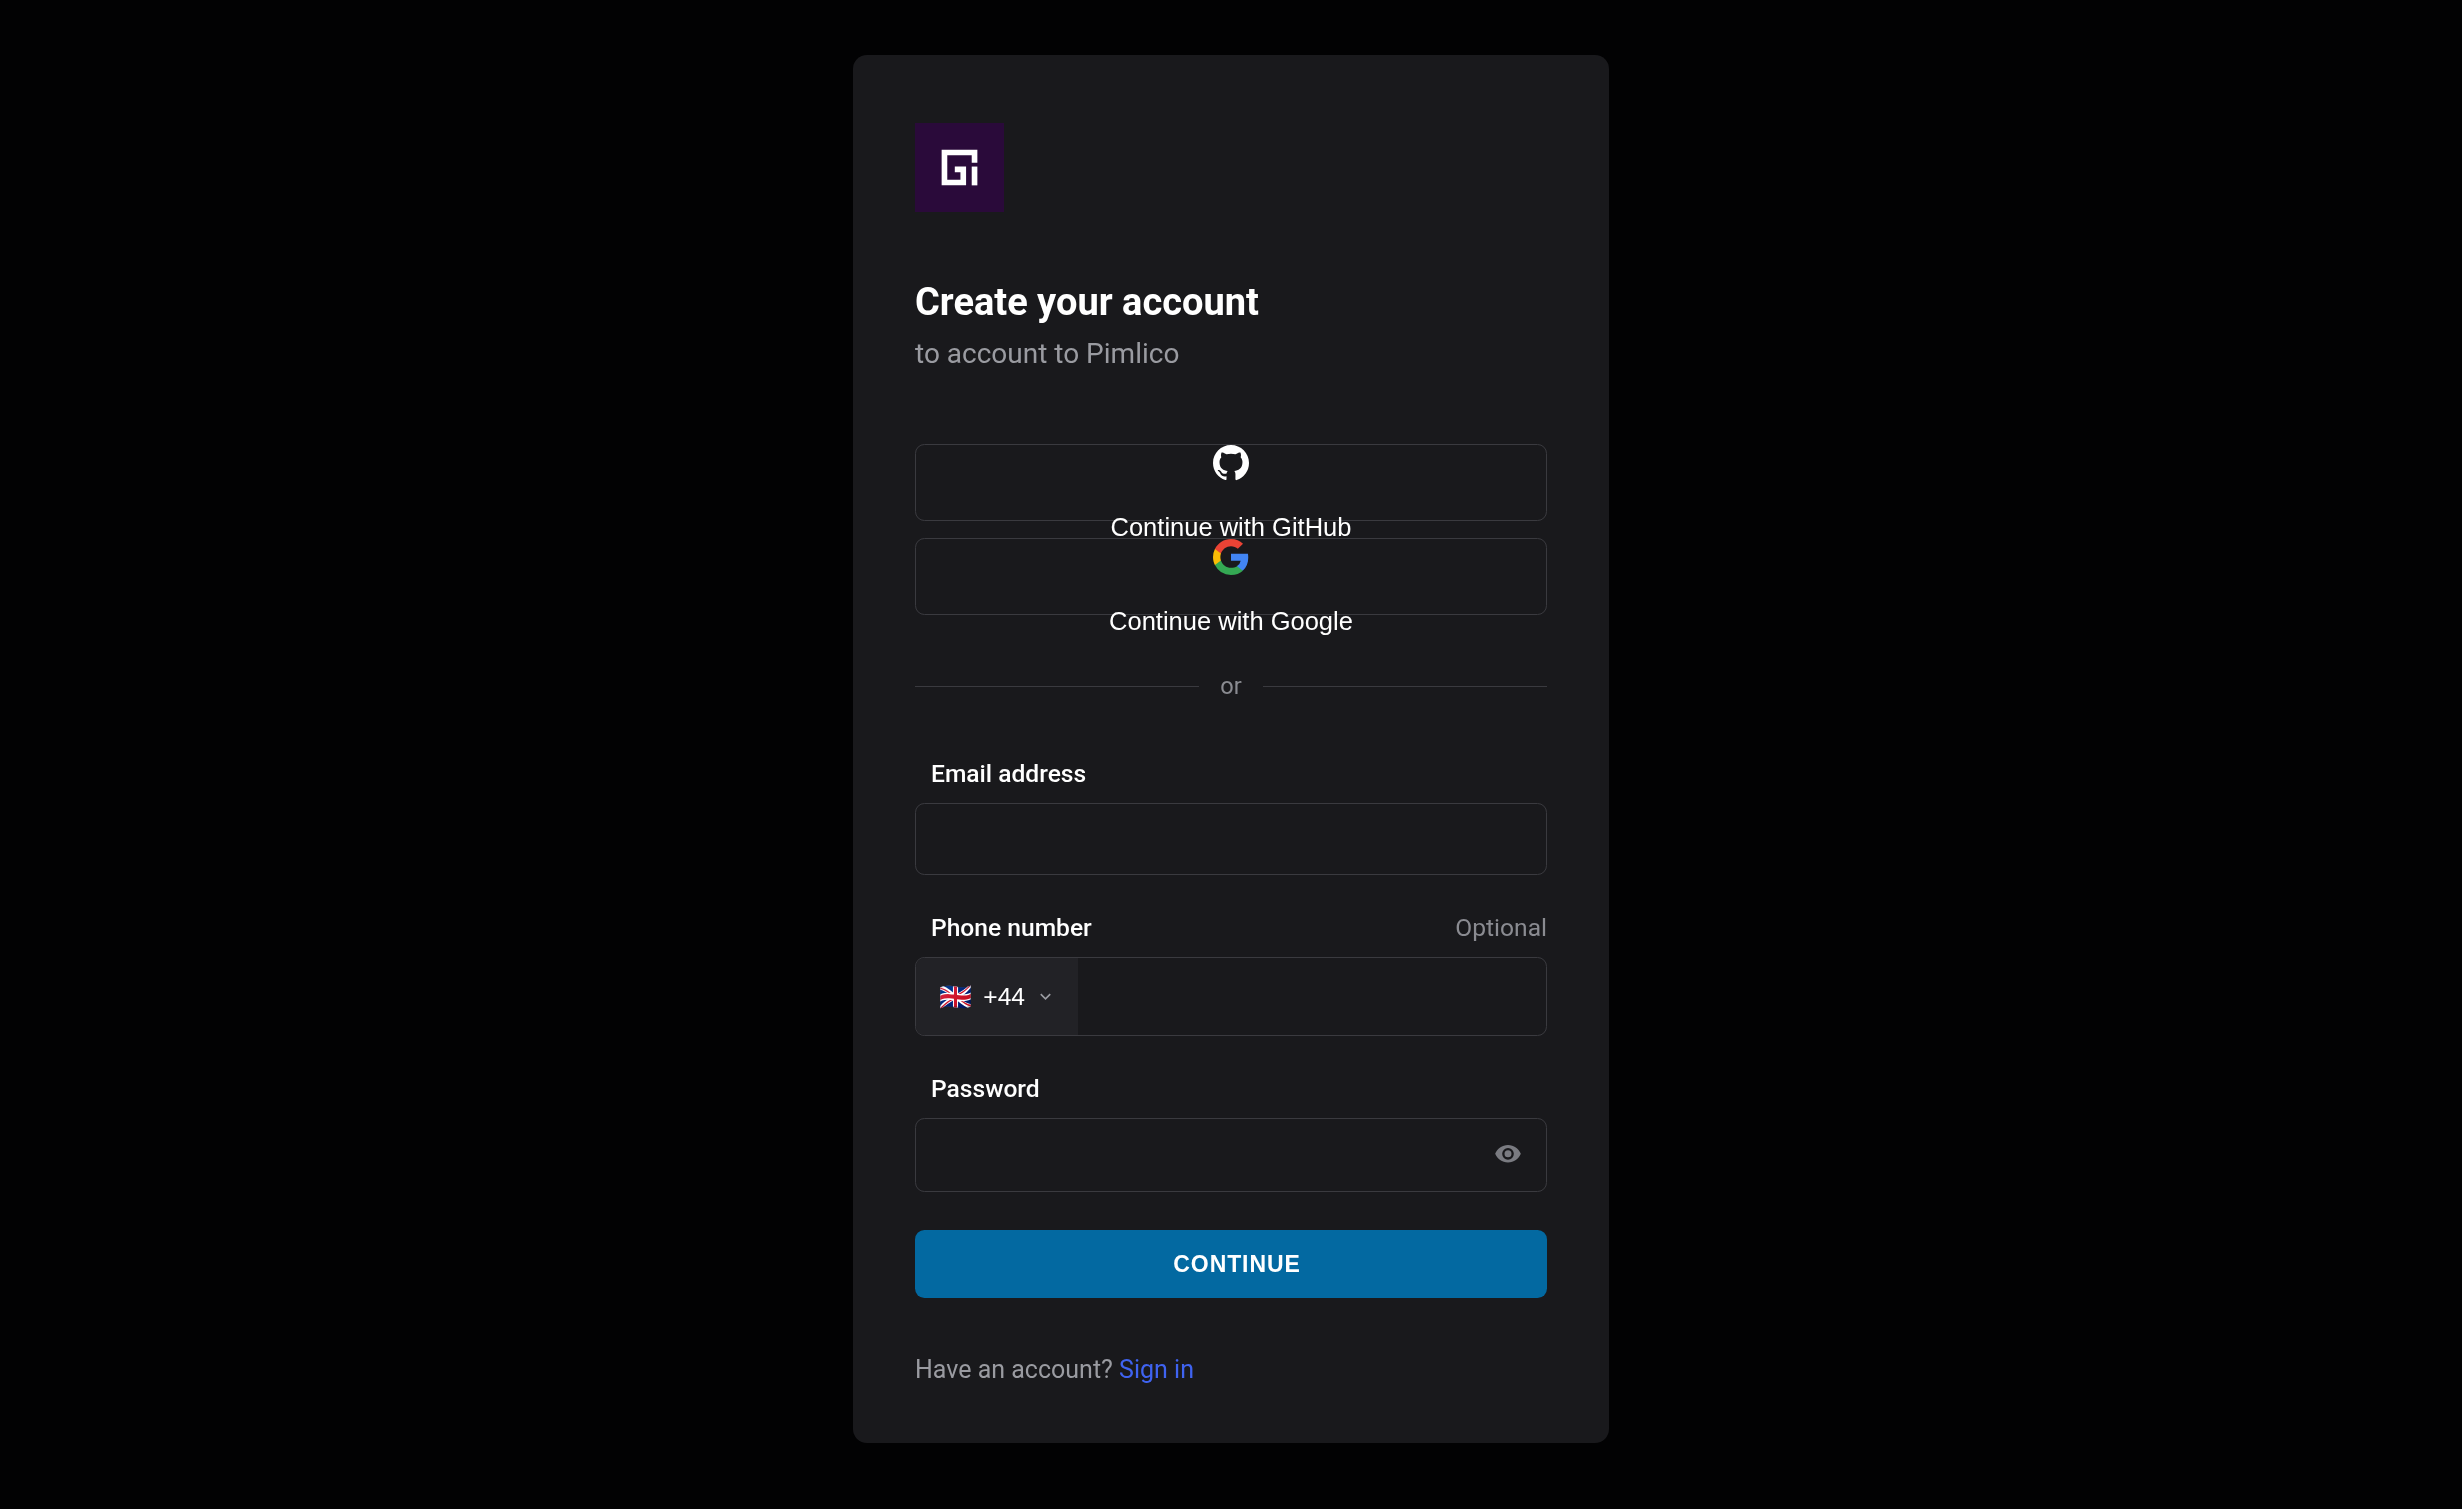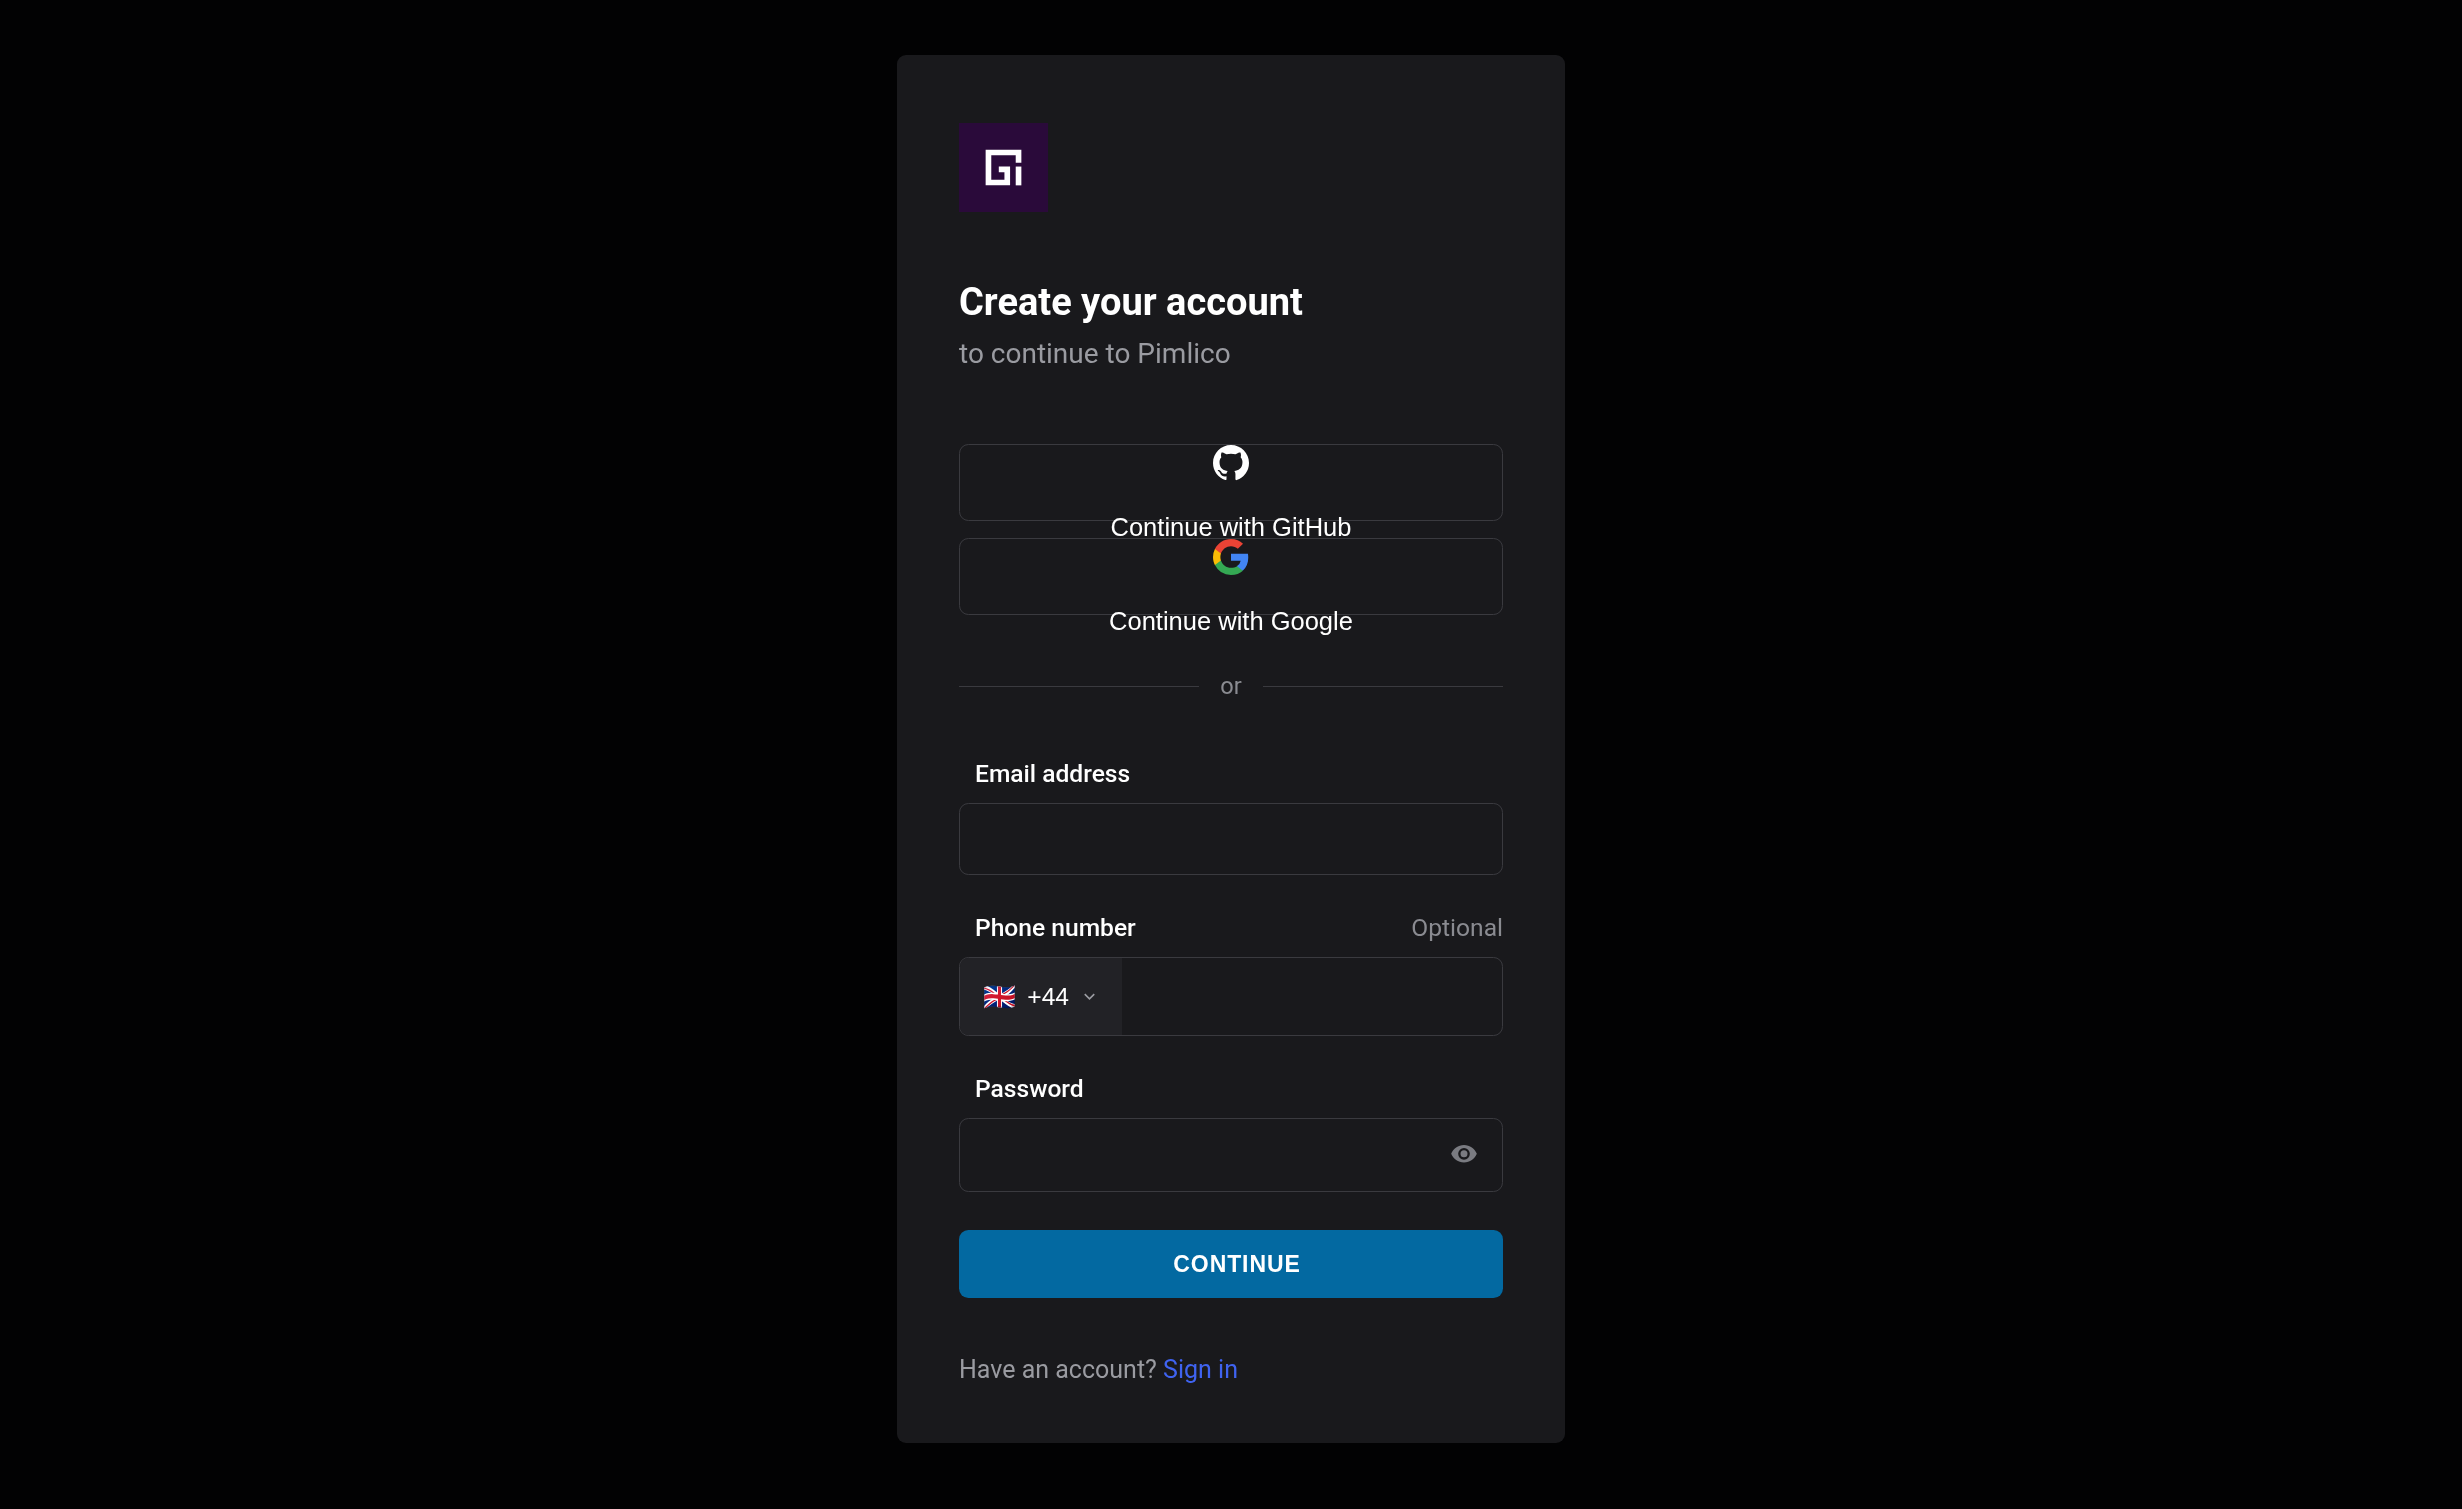--- a/index.html
+++ b/index.html
@@ -10,23 +10,23 @@
     body {
       background: #020203;
       font-family: -apple-system, BlinkMacSystemFont, "Segoe UI", Roboto, Helvetica, Arial, sans-serif;
       min-height: 100vh;
       display: flex;
       align-items: flex-start;
       justify-content: center;
       padding-top: 55px;
     }
     .card {
-      width: 668px;
+      width: 756px;
       background: #19191c;
-      border-radius: 9px;
+      border-radius: 14px;
       padding: 68px 62px 59px 62px;
     }
     .logo {
       width: 89px;
       height: 89px;
       background: #2a0a3a;
       display: flex;
       align-items: center;
       justify-content: center;
       margin-bottom: 68px;
@@ -210,21 +210,21 @@
 
 <div class="card">
   <div class="logo">
     <svg viewBox="0 0 50 50" fill="none">
       <path d="M6 6 H44 V20 H38 V12 H12 V38 H26 V30 H20 V24 H32 V44 H6 Z" fill="#ffffff"></path>
       <rect x="38" y="24" width="6" height="20" fill="#ffffff"></rect>
     </svg>
   </div>
 
   <h1 class="heading">Create your account</h1>
-  <p class="subheading">to continue to Pimlico</p>
+  <p class="subheading">to account to Pimlico</p>
 
   <button class="social-button">
     <span class="social-icon">
       <svg viewBox="0 0 24 24" fill="#ffffff">
         <path d="M12 0C5.37 0 0 5.37 0 12c0 5.3 3.44 9.8 8.2 11.39.6.11.82-.26.82-.58 0-.28-.01-1.03-.02-2.02-3.34.73-4.04-1.61-4.04-1.61-.55-1.39-1.33-1.76-1.33-1.76-1.09-.74.08-.73.08-.73 1.2.08 1.84 1.24 1.84 1.24 1.07 1.83 2.81 1.3 3.49 1 .11-.78.42-1.3.76-1.6-2.67-.3-5.47-1.33-5.47-5.93 0-1.31.47-2.38 1.24-3.22-.12-.3-.54-1.52.12-3.18 0 0 1.01-.32 3.3 1.23a11.5 11.5 0 0 1 6 0c2.29-1.55 3.3-1.23 3.3-1.23.66 1.66.24 2.88.12 3.18.77.84 1.24 1.91 1.24 3.22 0 4.61-2.81 5.62-5.49 5.92.43.37.81 1.1.81 2.22 0 1.6-.01 2.9-.01 3.29 0 .32.22.7.83.58A12 12 0 0 0 24 12C24 5.37 18.63 0 12 0z"></path>
       </svg>
     </span>
     <span>Continue with GitHub</span>
   </button>
 

